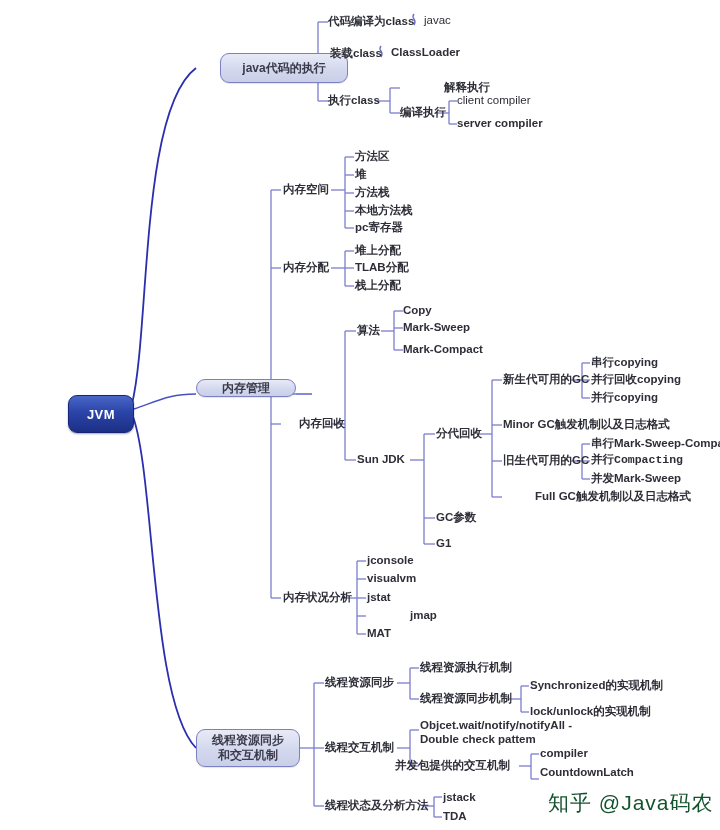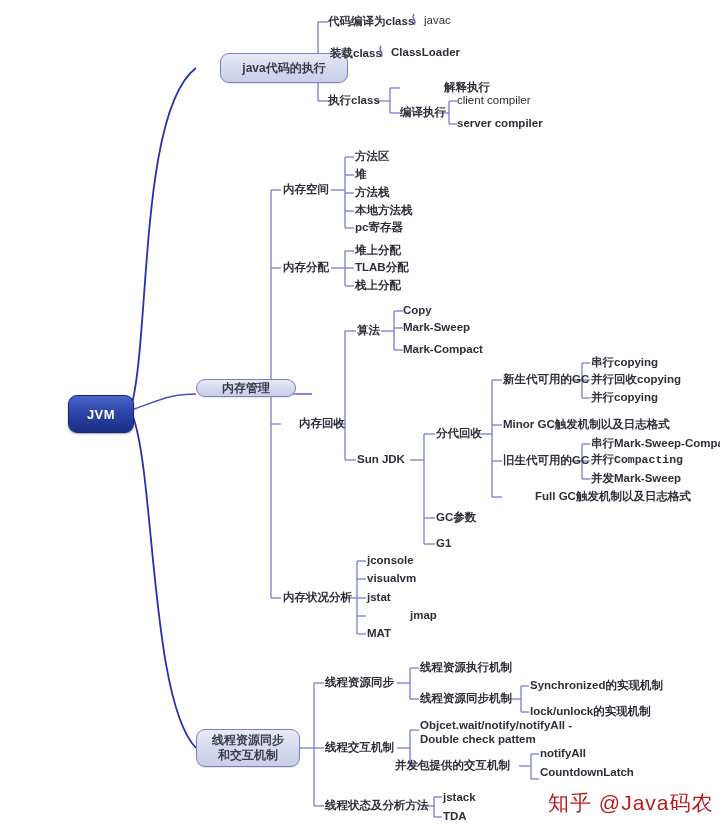--- a/index.html
+++ b/index.html
@@ -46,21 +46,21 @@
     font-size:11.5px;
     color:#2e2e38;
     white-space:nowrap;
     line-height:1.3;
   }
   .leaf.cn{font-weight:bold;}
 
   
   .watermark{
     position:absolute;
-    color:#b91c1c;
+    color:#14532d;
     font-size:21px;
     letter-spacing:1px;
     white-space:nowrap;
     font-weight:normal;
   }
 </style>
 </head>
 <body>
 
 <div id="canvas">
@@ -278,21 +278,21 @@
   <div class="leaf cn" style="left:530px;top:704px;">lock/unlock的实现机制</div>
 
   <div class="leaf cn" style="left:325px;top:740px;">线程交互机制</div>
 
   <div class="leaf" style="left:420px;top:718px;font-weight:bold;line-height:1.25;">
     <div>Objcet.wait/notify/notifyAll -</div>
     <div>Double check pattem</div>
   </div>
 
   <div class="leaf cn" style="left:395px;top:758px;">并发包提供的交互机制</div>
-  <div class="leaf" style="left:540px;top:746px;font-weight:bold;">notifyAll</div>
+  <div class="leaf" style="left:540px;top:746px;font-weight:bold;">compiler</div>
   <div class="leaf" style="left:540px;top:765px;font-weight:bold;">CountdownLatch</div>
 
   <div class="leaf cn" style="left:325px;top:798px;">线程状态及分析方法</div>
   <div class="leaf" style="left:443px;top:790px;font-weight:bold;">jstack</div>
   <div class="leaf" style="left:443px;top:809px;font-weight:bold;">TDA</div>
 
   <div class="watermark" style="left:548px;top:789px;">知乎 @Java码农</div>
 
 </div>
 

